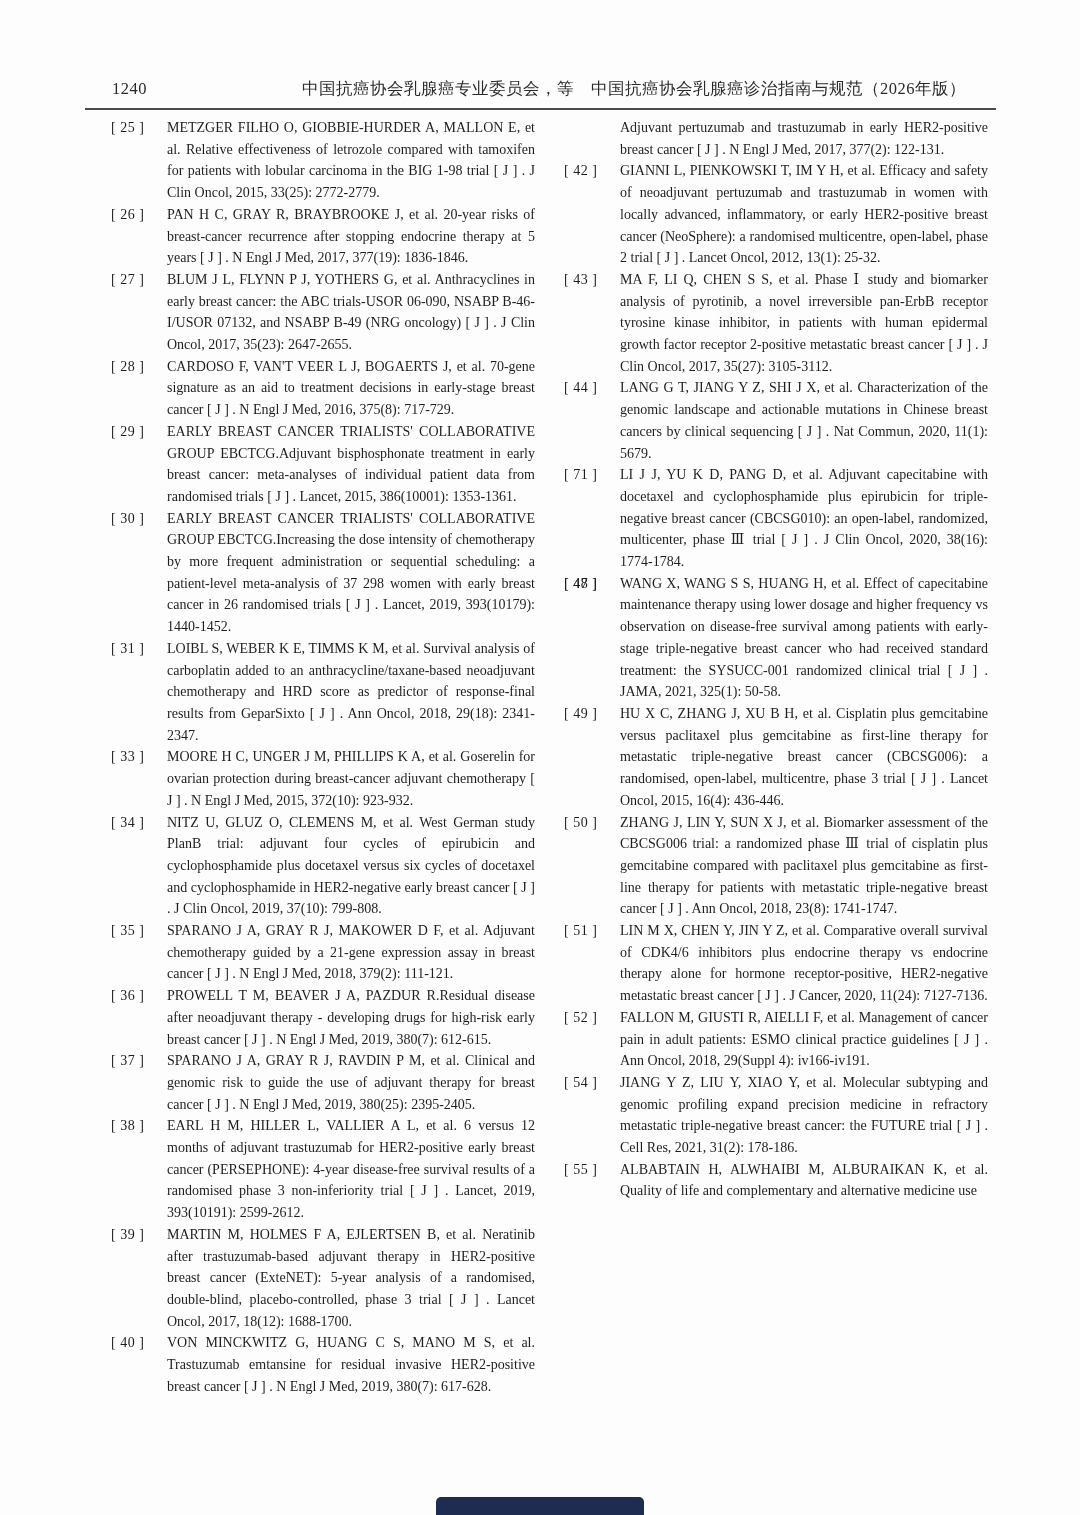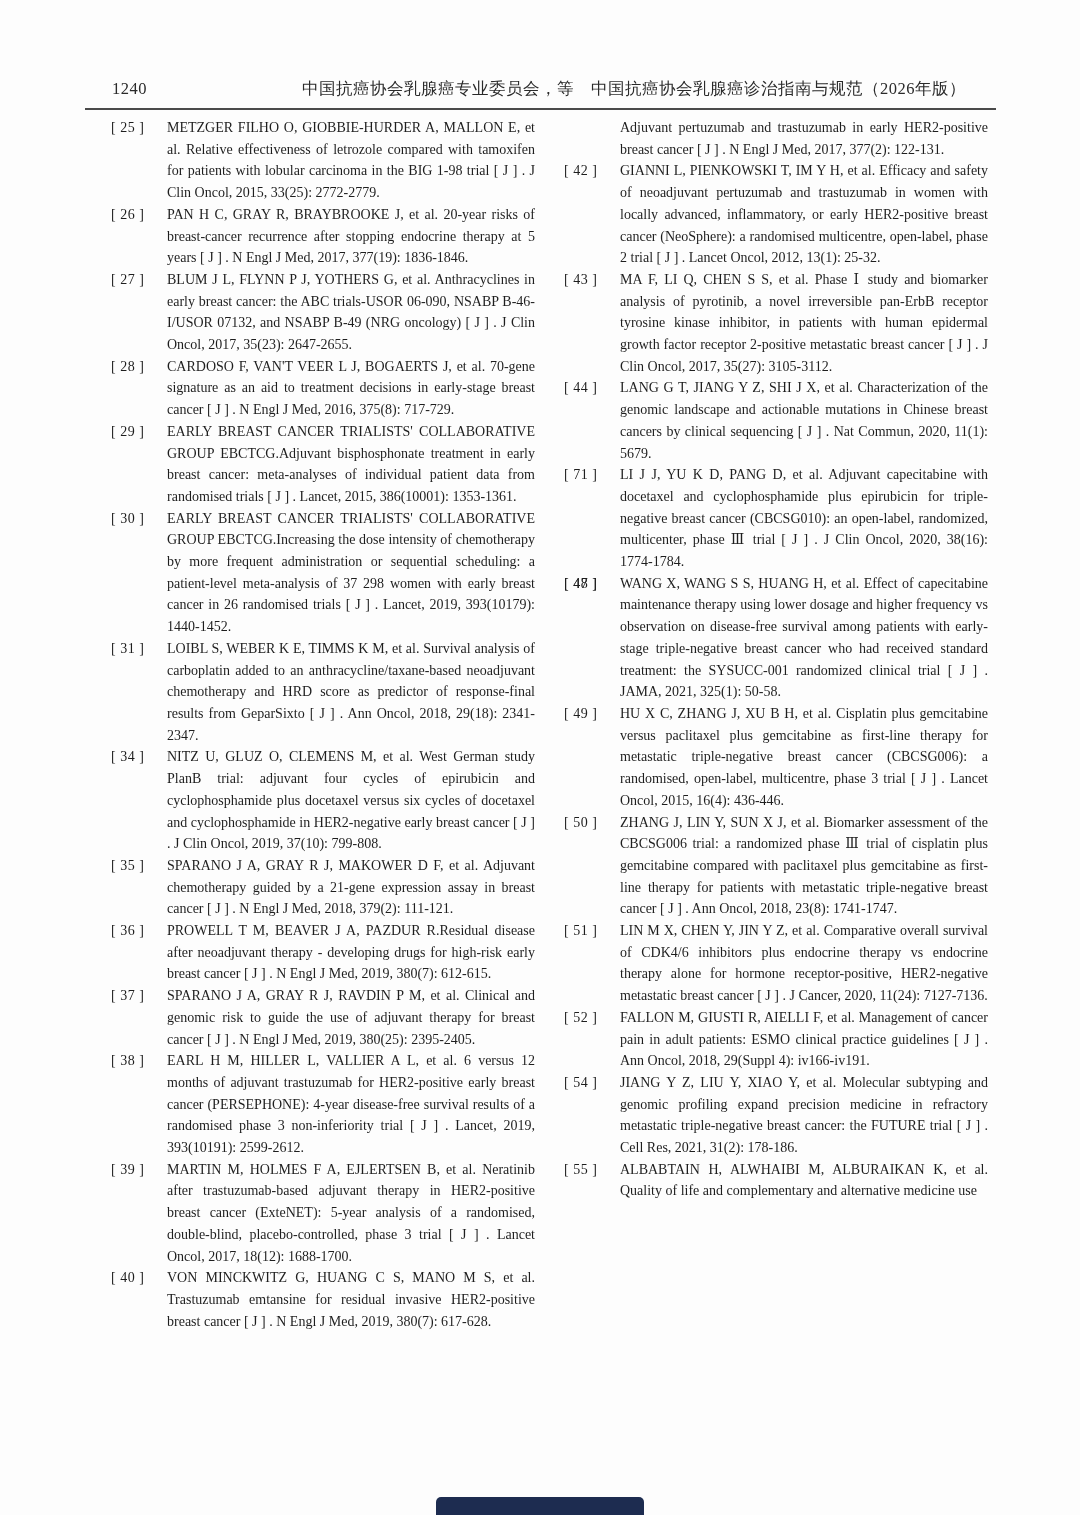--- a/index.html
+++ b/index.html
@@ -104,20 +104,23 @@
 
   <div class="ref">
     <span class="ref-label">[ 30 ]</span><span class="ref-text">EARLY BREAST CANCER TRIALISTS' COLLABORATIVE GROUP EBCTCG.Increasing the dose intensity of chemotherapy by more frequent administration or sequential scheduling: a patient-level meta-analysis of 37 298 women with early breast cancer in 26 randomised trials [ J ] . Lancet, 2019, 393(10179): 1440-1452.</span>
   </div>
 
   <div class="ref">
     <span class="ref-label">[ 31 ]</span><span class="ref-text">LOIBL S, WEBER K E, TIMMS K M, et al. Survival analysis of carboplatin added to an anthracycline/taxane-based neoadjuvant chemotherapy and HRD score as predictor of response-final results from GeparSixto [ J ] . Ann Oncol, 2018, 29(18): 2341-2347.</span>
   </div>
 
 
+  <div class="ref">
+    <span class="ref-label">[ 33 ]</span><span class="ref-text">MOORE H C, UNGER J M, PHILLIPS K A, et al. Goserelin for ovarian protection during breast-cancer adjuvant chemotherapy [ J ] . N Engl J Med, 2015, 372(10): 923-932.</span>
+  </div>
 
   <div class="ref">
     <span class="ref-label">[ 34 ]</span><span class="ref-text">NITZ U, GLUZ O, CLEMENS M, et al. West German study PlanB trial: adjuvant four cycles of epirubicin and cyclophosphamide plus docetaxel versus six cycles of docetaxel and cyclophosphamide in HER2-negative early breast cancer [ J ] . J Clin Oncol, 2019, 37(10): 799-808.</span>
   </div>
 
   <div class="ref">
     <span class="ref-label">[ 35 ]</span><span class="ref-text">SPARANO J A, GRAY R J, MAKOWER D F, et al. Adjuvant chemotherapy guided by a 21-gene expression assay in breast cancer [ J ] . N Engl J Med, 2018, 379(2): 111-121.</span>
   </div>
 
   <div class="ref">

